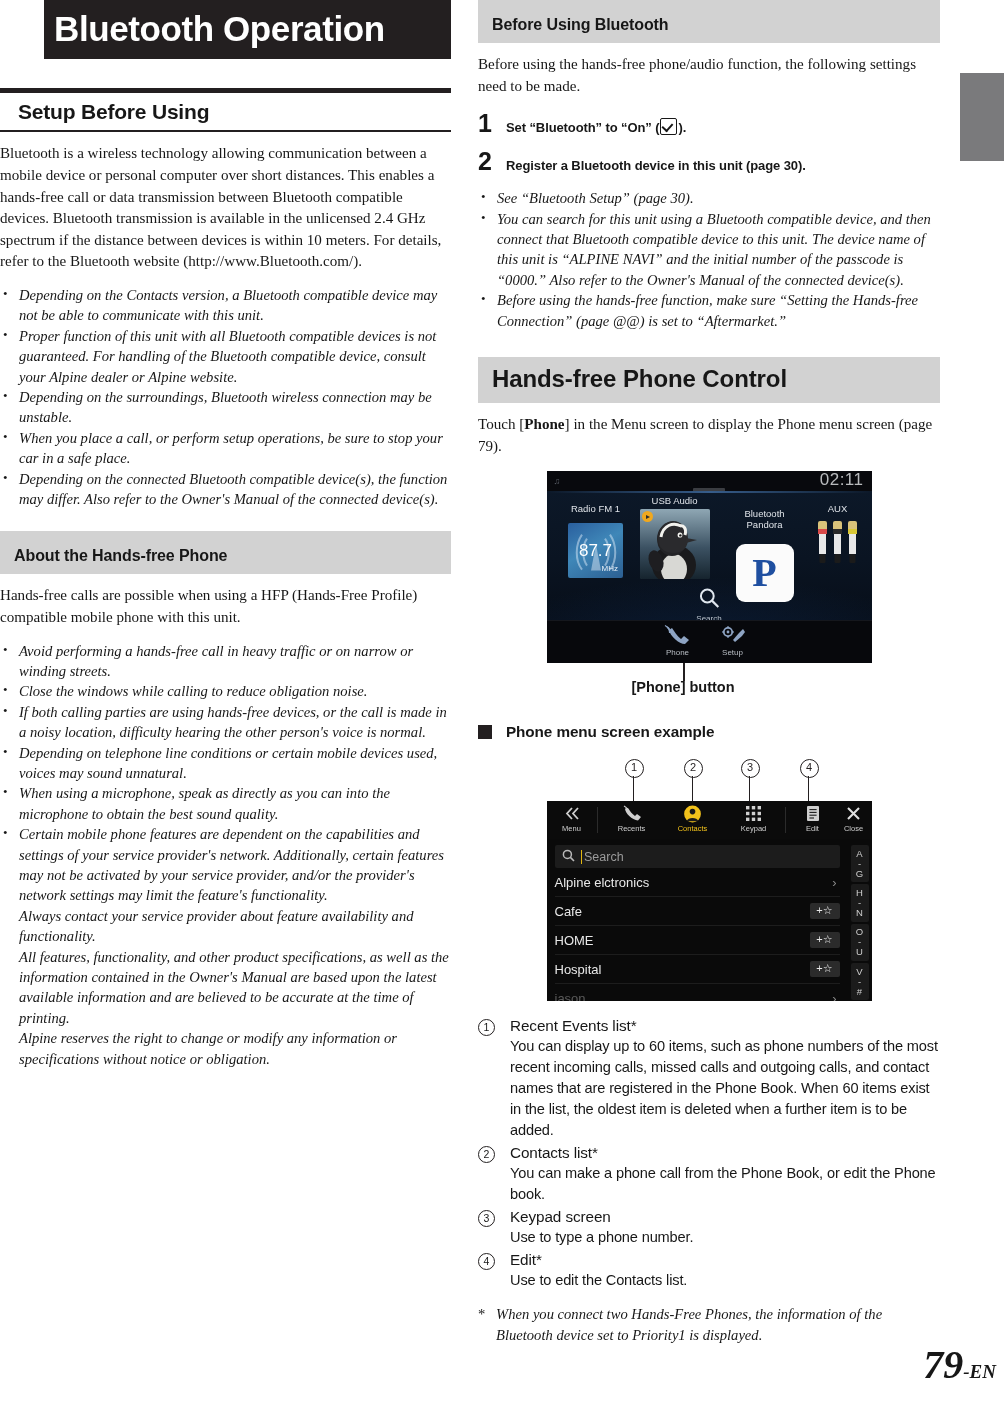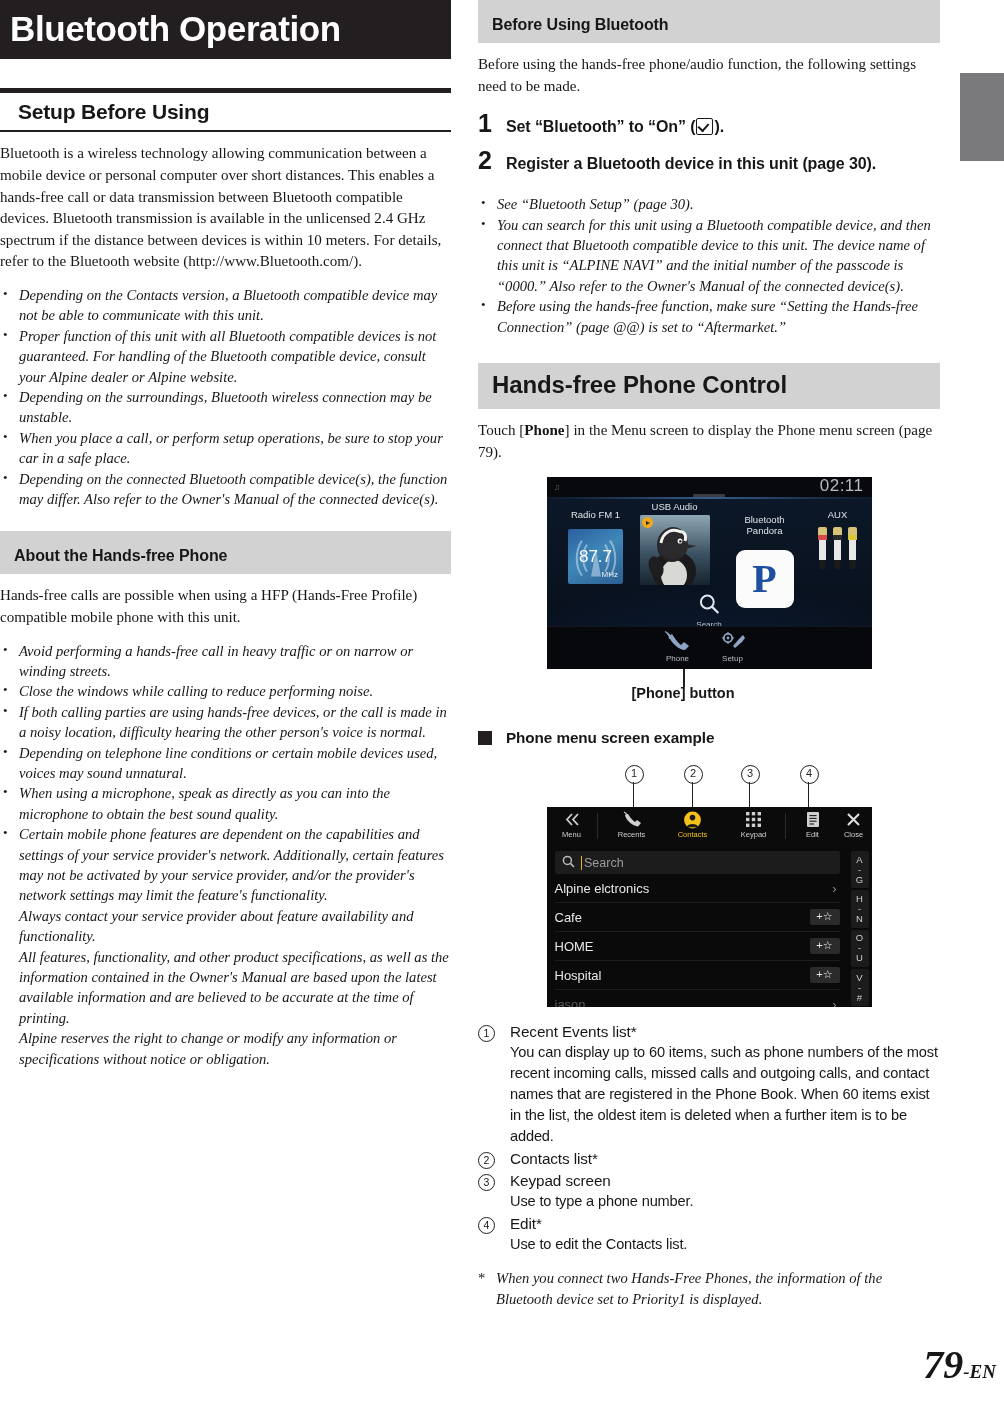--- a/index.html
+++ b/index.html
@@ -49,20 +49,21 @@
   
   .chapter-bar {
     background: #231f20;
     color: #ffffff;
     font-family: "Liberation Sans", sans-serif;
     font-weight: bold;
     font-size: 35px;
     line-height: 1;
     padding: 11px 19px 13px 10px;
     letter-spacing: -0.4px;
+    margin-left: 44px;
   }
 
   
   .section-title {
     margin-top: 29px;
   }
   .section-title .rule-top {
     height: 5px;
     background: #231f20;
   }
@@ -142,21 +143,21 @@
     font-family: "Liberation Sans", sans-serif;
     font-weight: bold;
     font-size: 25px;
     line-height: 1;
     width: 28px;
     flex: 0 0 28px;
   }
   .step .txt {
     font-family: "Liberation Sans", sans-serif;
     font-weight: bold;
-    font-size: 16px;
+    font-size: 13px;
     line-height: 20px;
     letter-spacing: -0.1px;
   }
   .chk {
     display: inline-block;
     width: 15px;
     height: 15px;
     border: 1.6px solid #171717;
     border-radius: 2px;
     position: relative;
@@ -514,21 +515,21 @@
       <li>When you place a call, or perform setup operations, be sure to stop your car in a safe place.</li>
       <li>Depending on the connected Bluetooth compatible device(s), the function may differ. Also refer to the Owner's Manual of the connected device(s).</li>
     </ul>
 
     <div class="gray-bar" style="margin-top:22px;">About the Hands-free Phone</div>
 
     <p class="body">Hands-free calls are possible when using a HFP (Hands-Free Profile) compatible mobile phone with this unit.</p>
 
     <ul class="notes">
       <li>Avoid performing a hands-free call in heavy traffic or on narrow or winding streets.</li>
-      <li>Close the windows while calling to reduce performing noise.</li>
+      <li>Close the windows while calling to reduce obligation noise.</li>
       <li>If both calling parties are using hands-free devices, or the call is made in a noisy location, difficulty hearing the other person's voice is normal.</li>
       <li>Depending on telephone line conditions or certain mobile devices used, voices may sound unnatural.</li>
       <li>When using a microphone, speak as directly as you can into the microphone to obtain the best sound quality.</li>
       <li>
         <span>Certain mobile phone features are dependent on the capabilities and settings of your service provider's network. Additionally, certain features may not be activated by your service provider, and/or the provider's network settings may limit the feature's functionality.</span>
         <span class="cont">Always contact your service provider about feature availability and functionality.</span>
         <span class="cont">All features, functionality, and other product specifications, as well as the information contained in the Owner's Manual are based upon the latest available information and are believed to be accurate at the time of printing.</span>
         <span class="cont">Alpine reserves the right to change or modify any information or specifications without notice or obligation.</span>
       </li>
     </ul>
@@ -545,21 +546,21 @@
       <div class="step">
         <div class="num">1</div>
         <div class="txt"><span>Set “Bluetooth” to “On” (</span><span class="chk"></span><span>).</span></div>
       </div>
       <div class="step">
         <div class="num">2</div>
         <div class="txt">Register a Bluetooth device in this unit (page 30).</div>
       </div>
     </div>
 
-    <ul class="notes" style="margin-top:20px;">
+    <ul class="notes" style="margin-top:12px;">
       <li>See “Bluetooth Setup” (page 30).</li>
       <li>You can search for this unit using a Bluetooth compatible device, and then connect that Bluetooth compatible device to this unit. The device name of this unit is “ALPINE NAVI” and the initial number of the passcode is “0000.” Also refer to the Owner's Manual of the connected device(s).</li>
       <li>Before using the hands-free function, make sure “Setting the Hands-free Connection” (page @@) is set to “Aftermarket.”</li>
     </ul>
 
     <div class="gray-bar big" style="margin-top:26px;">Hands-free Phone Control</div>
 
     <p class="body"><span>Touch [</span><b>Phone</b><span>] in the Menu screen to display the Phone menu screen (page 79).</span></p>
 
     <div class="fig1-wrap">
@@ -855,20 +856,21 @@
         <div class="n"><span class="circ">1</span></div>
         <div class="c">
           <div class="t">Recent Events list*</div>
           <div class="d">You can display up to 60 items, such as phone numbers of the most recent incoming calls, missed calls and outgoing calls, and contact names that are registered in the Phone Book.  When 60 items exist in the list, the oldest item is deleted when a further item is to be added.</div>
         </div>
       </div>
       <div class="exp-item">
         <div class="n"><span class="circ">2</span></div>
         <div class="c">
           <div class="t">Contacts list*</div>
+          <div class="d">You can make a phone call from the Phone Book, or edit the Phone book.</div>
         </div>
       </div>
       <div class="exp-item">
         <div class="n"><span class="circ">3</span></div>
         <div class="c">
           <div class="t">Keypad screen</div>
           <div class="d">Use to type a phone number.</div>
         </div>
       </div>
       <div class="exp-item">

